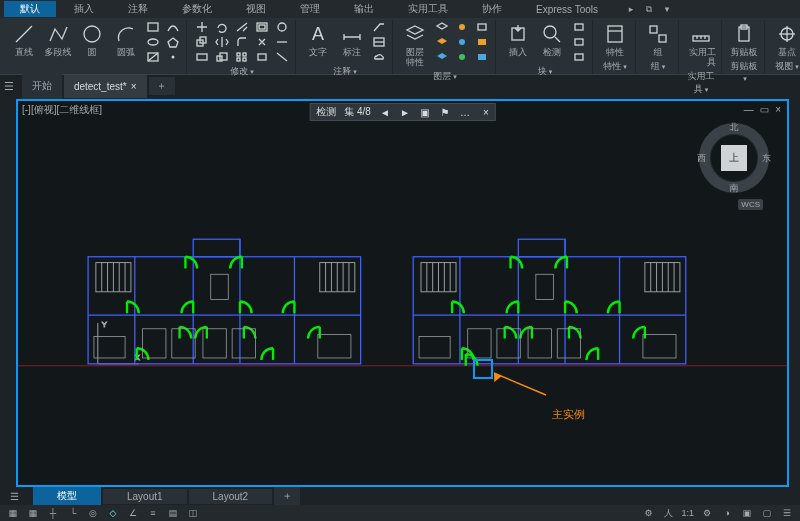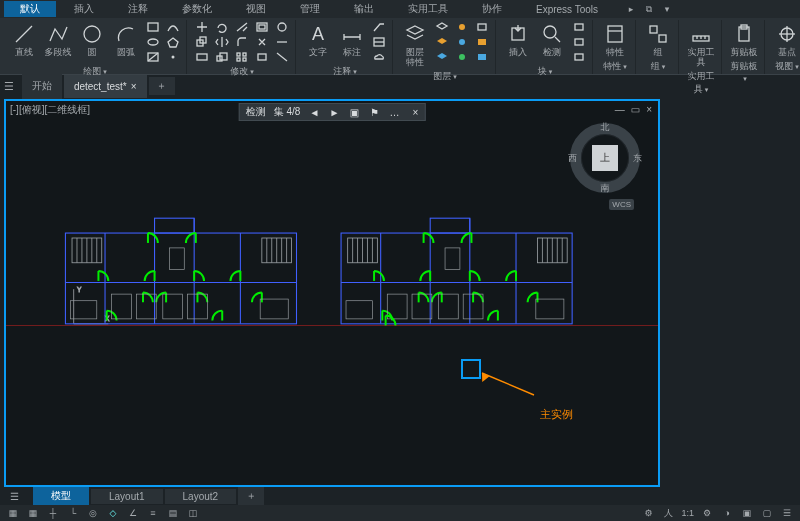--- a/index.html
+++ b/index.html
@@ -62,21 +62,21 @@
   .rgroup .lbl{
     text-align:center;font-size:9px;color:var(--txt-dim);
     padding:1px 0;position:relative;
   }
   .rgroup .lbl::after{content:"▾";font-size:7px;margin-left:2px;color:var(--txt-dim);}
   .bigbtn{
     display:flex;flex-direction:column;align-items:center;
     width:32px;gap:1px;padding:2px 1px;
   }
   .bigbtn .ico{width:24px;height:24px;display:flex;align-items:center;justify-content:center;}
-  .bigbtn .t{font-size:9px;color:var(--txt-dim);line-height:10px;text-align:center;}
+  .bigbtn .t{font-size:9px;color:var(--txt-dim);line-height:10px;text-align:right;}
   .col{display:flex;flex-direction:column;gap:1px;}
   .smbtn{width:18px;height:14px;display:flex;align-items:center;justify-content:center;}
 
   
   svg{display:block;}
   .ic-stroke{stroke:#d0d4d6;stroke-width:1.3;fill:none;}
   .ic-fill{fill:#d0d4d6;}
   .ic-blue{fill:#4aa8e0;}
   .ic-orange{fill:#e8a030;}
   .ic-green{fill:#3cc060;}
@@ -91,21 +91,21 @@
     display:flex;align-items:center;gap:4px;font-size:10px;
     color:var(--txt-dim);
   }
   .ftab.active{background:var(--panel-light);color:var(--txt);}
   .ftab .close{font-size:10px;cursor:pointer;}
   .ftab.add{padding:2px 8px;}
   .ham{margin-right:6px;color:var(--txt-dim);}
 
   
   .viewport-wrap{
-    position:absolute;left:4px;top:99px;width:656px;height:388px;
+    position:absolute;left:16px;top:99px;width:773px;height:388px;
     border:2px solid var(--blue);
     background:var(--bg-darker);
   }
   .view-label{
     position:absolute;left:4px;top:2px;font-size:10px;color:var(--txt-dim);
   }
   
   .vp-controls{position:absolute;right:6px;top:3px;display:flex;gap:6px;}
   .vp-controls span{font-size:10px;color:var(--txt-dim);}
 
@@ -154,21 +154,21 @@
   .anno-text{
     position:absolute;color:var(--orange);font-size:11px;
   }
 
   
   .layouttabs{
     position:absolute;left:4px;bottom:16px;height:18px;
     display:flex;align-items:center;gap:2px;font-size:10px;
   }
   .layouttabs .ham{padding:0 6px;}
-  .ltab{padding:2px 18px;background:var(--panel);color:var(--txt-dim);}
+  .ltab{padding:2px 24px;background:var(--panel);color:var(--txt-dim);}
   .ltab.active{background:#0d639c;color:#fff;}
   .ltab.add{padding:2px 8px;}
 
   
   .status{
     position:absolute;left:0;bottom:0;width:100%;height:16px;
     background:var(--bg);display:flex;align-items:center;
     padding:0 6px;gap:6px;font-size:9px;color:var(--txt-dim);
   }
   .status .r{margin-left:auto;display:flex;gap:6px;align-items:center;}
@@ -260,21 +260,20 @@
               <polygon points="7,2 12,6 10,11 4,11 2,6" class="ic-stroke"></polygon>
             </svg>
           </span>
         <span class="smbtn">
             <svg width="14" height="12">
               <circle cx="7" cy="6" r="1.5" class="ic-fill"></circle>
             </svg>
           </span>
       </div>
     </div>
-    <div class="lbl">绘图</div>
   </div>
 
   <div class="rgroup">
     <div class="body">
       <div class="col">
         <span class="smbtn">
             <svg width="14" height="12">
               <path d="M7 1v10M2 6h10" class="ic-stroke"></path>
             </svg>
           </span>

